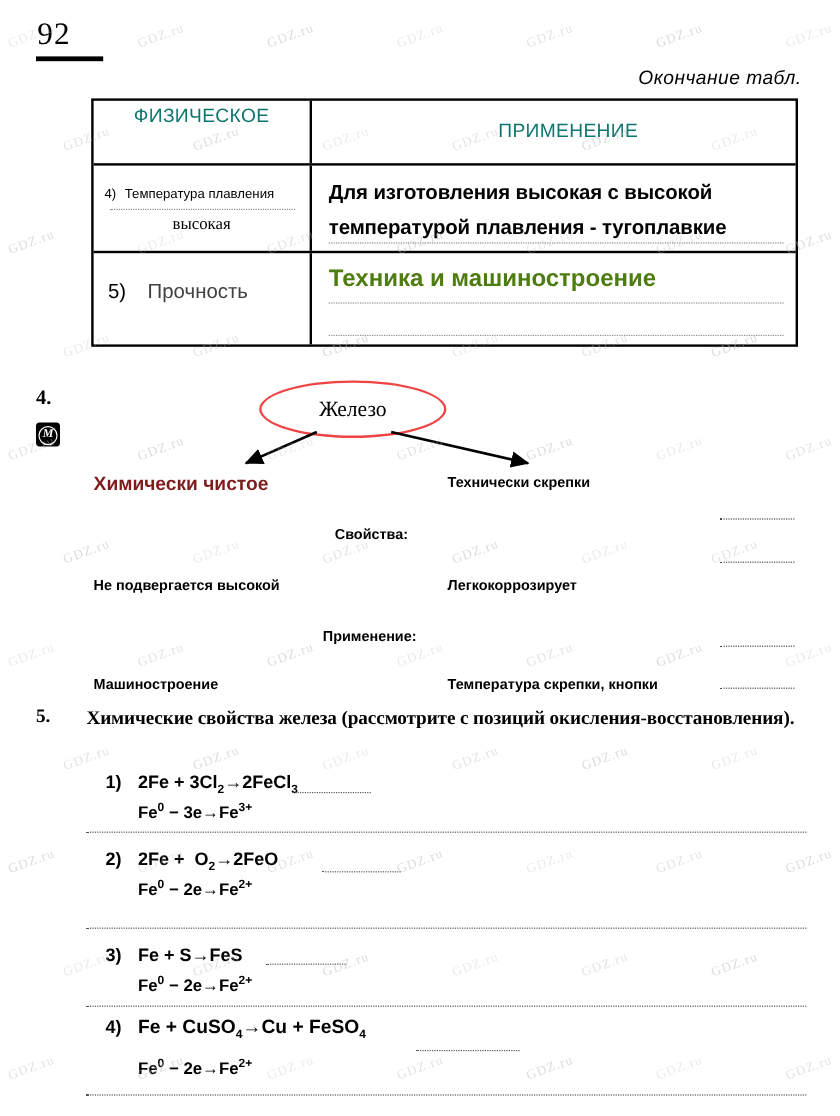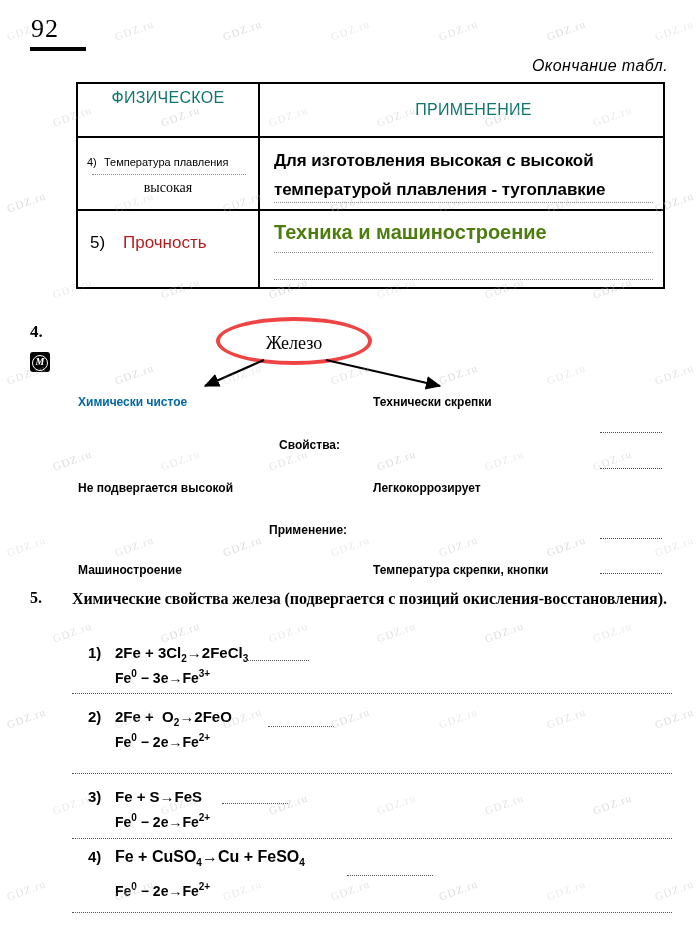--- a/index.html
+++ b/index.html
@@ -55,21 +55,21 @@
   }
   .hdr-txt.two-line{top:6px;}
 
   .c-num{position:absolute;left:9px;top:18px;font-size:11px;color:#000;}
   .c-prop1{position:absolute;left:26px;top:18px;font-size:11px;letter-spacing:0px;color:#000;white-space:nowrap;}
   .c-prop1b{position:absolute;left:0;right:0;top:42px;text-align:center;
             font-family:"Liberation Serif", serif;font-size:14px;color:#000;}
   .dashline{position:absolute;height:0;border-top:1px dotted #8a8a8a;}
 
   .c-num2{position:absolute;left:12px;top:22px;font-size:17px;color:#000;}
-  .c-prop2{position:absolute;left:45px;top:22px;font-size:17px;color:#b91c1c;}
+  .c-prop2{position:absolute;left:45px;top:22px;font-size:17px;color:#404040;}
 
   .use-1{position:absolute;left:14px;top:8px;right:8px;
          font-size:17px;font-weight:bold;line-height:29px;color:#000;letter-spacing:-.1px;}
   .use-2{position:absolute;left:14px;top:10px;font-size:20px;font-weight:bold;color:#4d7c0f;}
 
   
   .task4-no{position:absolute;left:30px;top:322px;font-size:17px;font-weight:bold;
             font-family:"Liberation Serif", serif;color:#000;}
   .badge-m{
     position:absolute;left:30px;top:352px;width:20px;height:20px;background:#000;
@@ -77,29 +77,29 @@
     text-align:center;line-height:20px;
     font-family:"Liberation Serif", serif;
   }
   .badge-m .ring{
     display:block;width:14px;height:14px;margin:3px auto 0;border:1.5px solid #fff;
     border-radius:50%;line-height:11px;font-size:10px;
   }
 
   .ellipse{
     position:absolute;left:216px;top:317px;width:156px;height:48px;
-    border:4px solid #ef4444;border-radius:50%;box-sizing:border-box;
+    border:2px solid #ef4444;border-radius:50%;box-sizing:border-box;
   }
   .ellipse span{
     display:block;text-align:center;line-height:44px;
     font-family:"Liberation Serif", serif;font-size:18px;color:#000;
   }
   .diag-svg{position:absolute;left:0;top:0;width:700px;height:930px;pointer-events:none;}
 
-  .lbl-left{position:absolute;left:78px;top:395px;font-size:12px;font-weight:bold;color:#0369a1;}
+  .lbl-left{position:absolute;left:78px;top:395px;font-size:16px;font-weight:bold;color:#7f1d1d;}
   .lbl-right{position:absolute;left:373px;top:395px;font-size:12px;font-weight:bold;color:#000;}
 
   .center-lbl{position:absolute;font-size:12px;font-weight:bold;color:#000;}
   .svoystva{left:279px;top:438px;}
   .primenenie{left:269px;top:523px;}
   .col-l{position:absolute;left:78px;font-size:12px;font-weight:bold;color:#000;}
   .col-r{position:absolute;left:373px;font-size:12px;font-weight:bold;color:#000;}
   .row-a{top:481px;}
   .row-b{top:563px;}
 
@@ -201,21 +201,21 @@
   <div class="center-lbl primenenie">Применение:</div>
   <div class="col-l row-b">Машиностроение</div>
   <div class="col-r row-b">Температура скрепки, кнопки</div>
 
   <div class="rline" style="top:432px;"></div>
   <div class="rline" style="top:468px;"></div>
   <div class="rline" style="top:538px;"></div>
   <div class="rline" style="top:573px;"></div>
 
   <div class="task5-no">5.</div>
-  <div class="task5-txt">Химические свойства железа (подвергается с позиций окисления-восстановления).</div>
+  <div class="task5-txt">Химические свойства железа (рассмотрите с позиций окисления-восстановления).</div>
 
   <div class="eq" style="top:644px;">
     <span class="idx">1)</span>
     <span class="l1">2Fe + 3Cl<sub>2</sub>→2FeCl<sub>3</sub></span>
     <span class="l2">Fe<sup>0</sup> − 3e→Fe<sup>3+</sup></span>
   </div>
   <div class="eq-blank" style="left:243px;top:660px;width:66px;"></div>
   <div class="sep" style="top:693px;"></div>
 
   <div class="eq" style="top:708px;">

